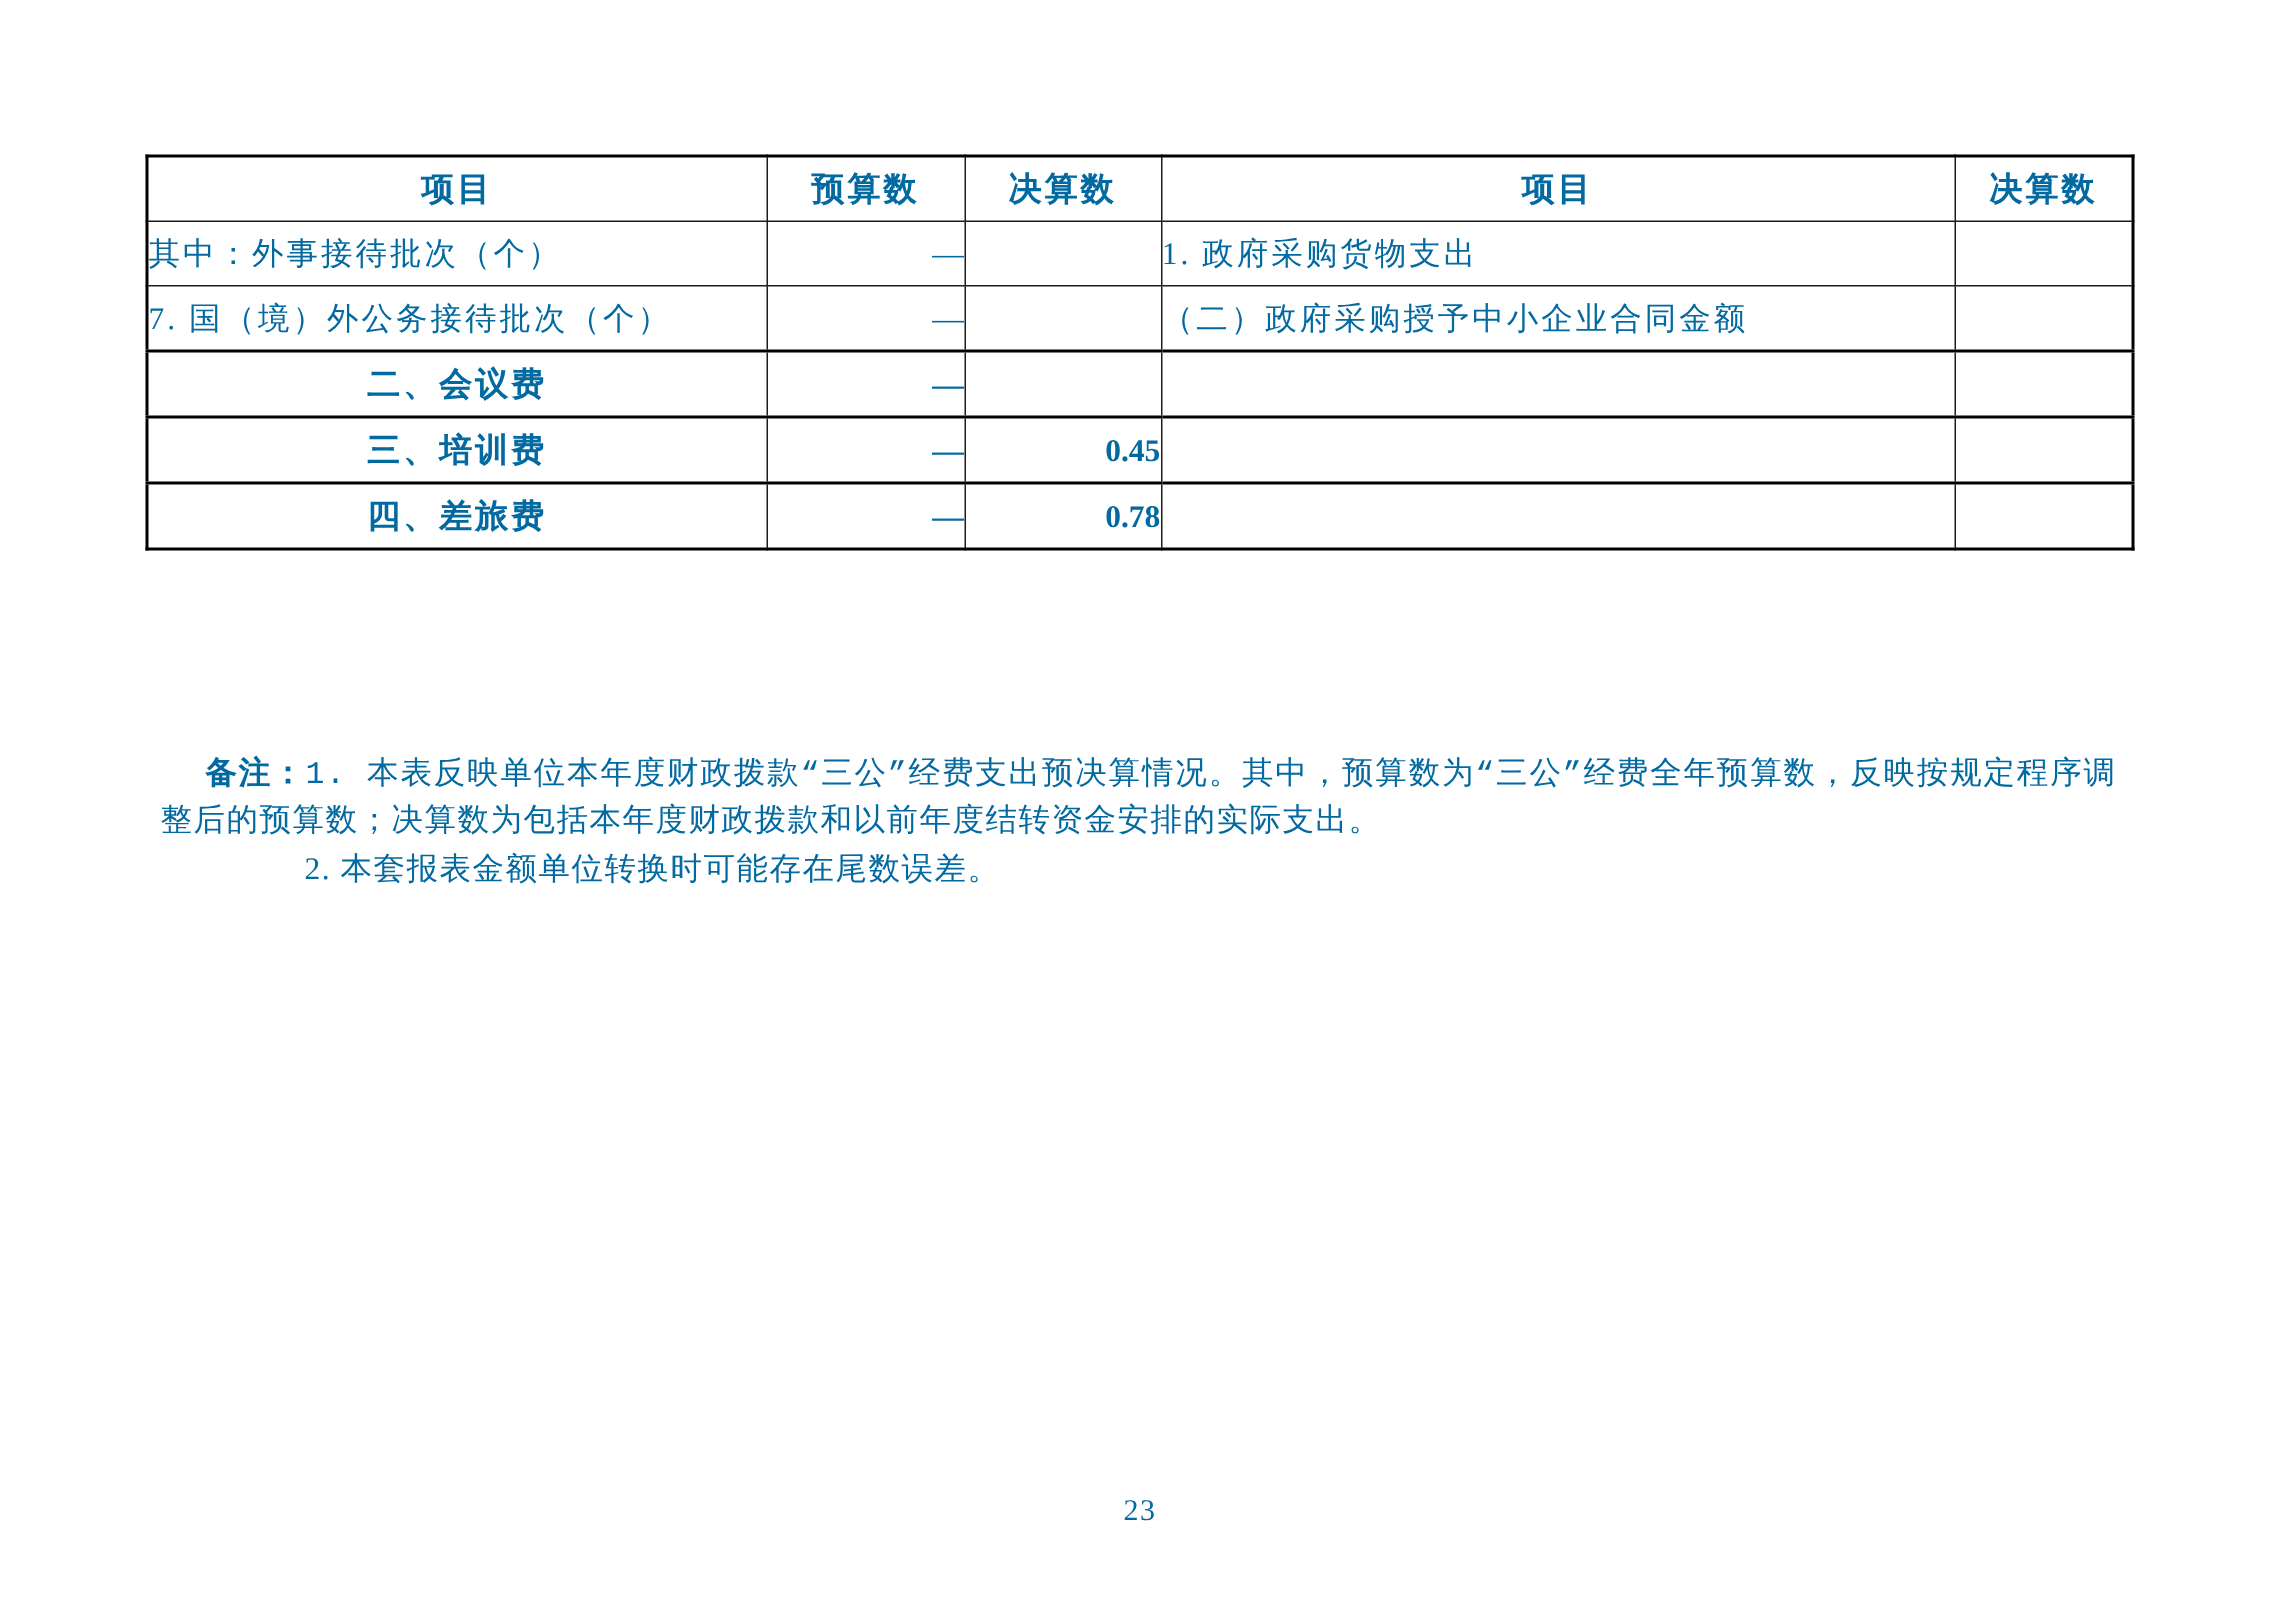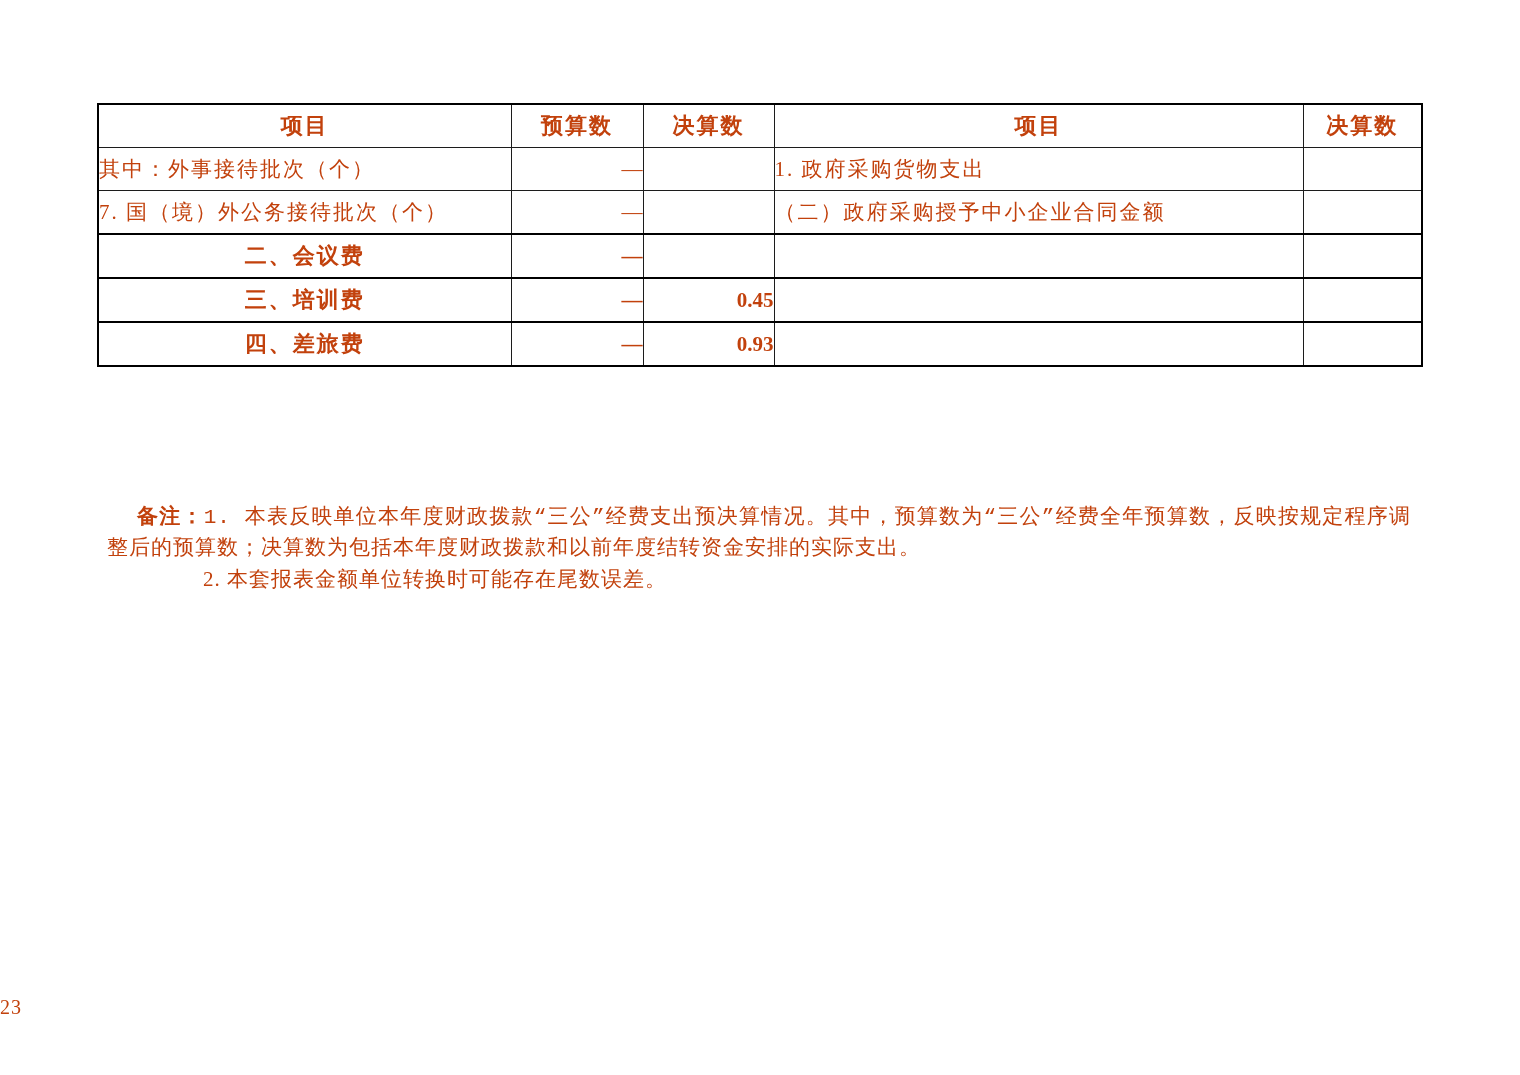--- a/index.html
+++ b/index.html
@@ -1,21 +1,21 @@
 <!DOCTYPE html>
 <html><head>
 <meta charset="utf-8">
 <style>
   html,body{margin:0;padding:0;background:#ffffff;}
   .page{
     position:relative;
     width:1520px;height:1075px;
     background:#ffffff;
     font-family:"Liberation Serif","DejaVu Serif",serif;
-    color:#c2410c;
+    color:#0369a1;
     overflow:hidden;
   }
   
   .fin-table{
     position:absolute;left:97px;top:103px;
     width:1324px;
     border-collapse:collapse;
     table-layout:fixed;
     border:2px solid #000000;
     font-size:21px;
@@ -51,21 +51,21 @@
     position:absolute;left:107px;top:502px;width:1304px;
     font-size:21px;line-height:31px;letter-spacing:1px;
     text-align:justify;
   }
   .note-first{margin:0;text-indent:30px;font-family:Liberation Mono, monospace;}
   .note-label{font-weight:bold;}
   .note-second{margin:0 0 0 96px;}
   
   .page-number{
     position:absolute;left:0;top:996px;width:100%;
-    text-align:left;font-size:20px;letter-spacing:1px;
+    text-align:center;font-size:20px;letter-spacing:1px;
   }
 </style>
 </head>
 <body>
 
 <div class="page">
 
   <table class="fin-table">
     <colgroup>
       <col style="width:413px">
@@ -108,21 +108,21 @@
       <tr class="section-row">
         <td class="item indent-a">三、培训费</td>
         <td class="num num-budget">—</td>
         <td class="num num-final">0.45</td>
         <td class="item r-a"></td>
         <td class="num num-final"></td>
       </tr>
       <tr class="section-row">
         <td class="item indent-a">四、差旅费</td>
         <td class="num num-budget">—</td>
-        <td class="num num-final">0.93</td>
+        <td class="num num-final">0.78</td>
         <td class="item r-a"></td>
         <td class="num num-final"></td>
       </tr>
     </tbody>
   </table>
 
   <div class="notes">
     <p class="note-first"><span class="note-label">备注：</span><span>1. 本表反映单位本年度财政拨款“三公”经费支出预决算情况。其中，预算数为“三公”经费全年预算数，反映按规定程序调整后的预算数；决算数为包括本年度财政拨款和以前年度结转资金安排的实际支出。</span></p>
     <p class="note-second">2. 本套报表金额单位转换时可能存在尾数误差。</p>
   </div>

